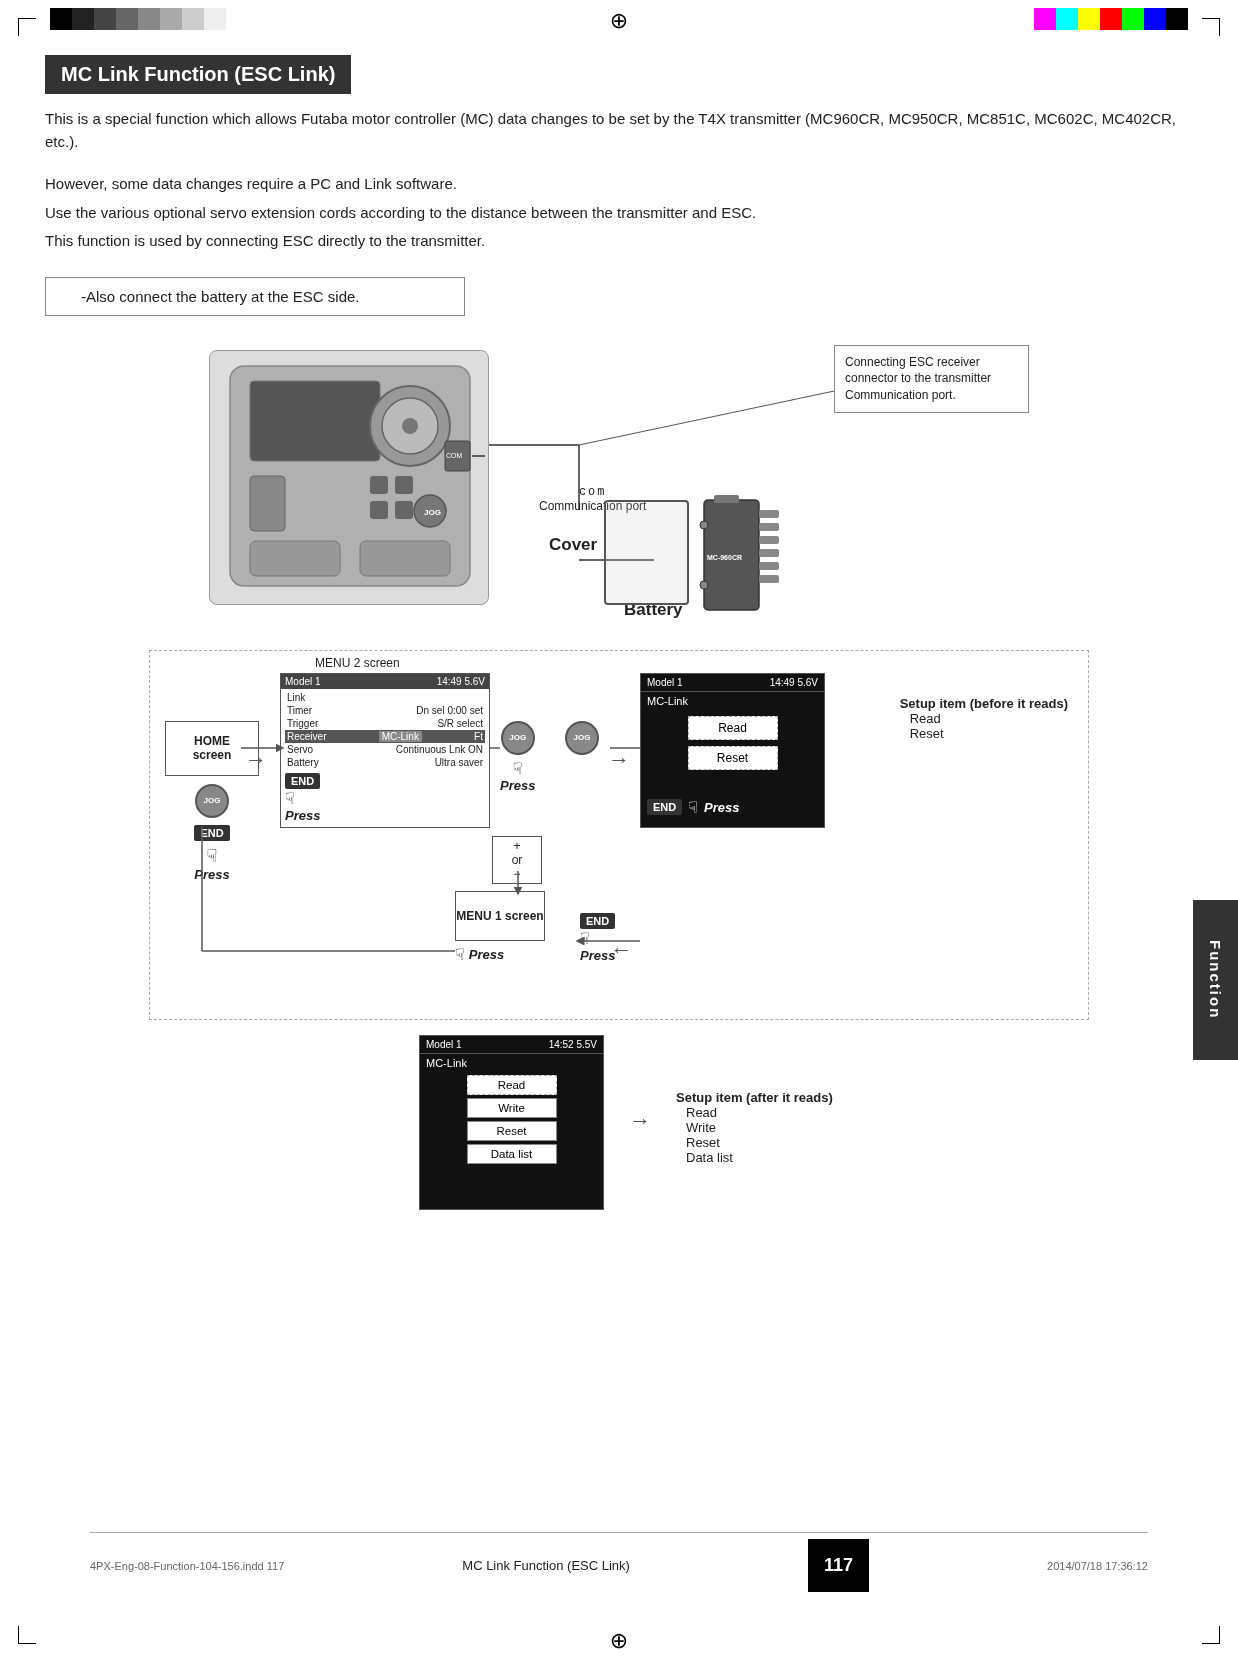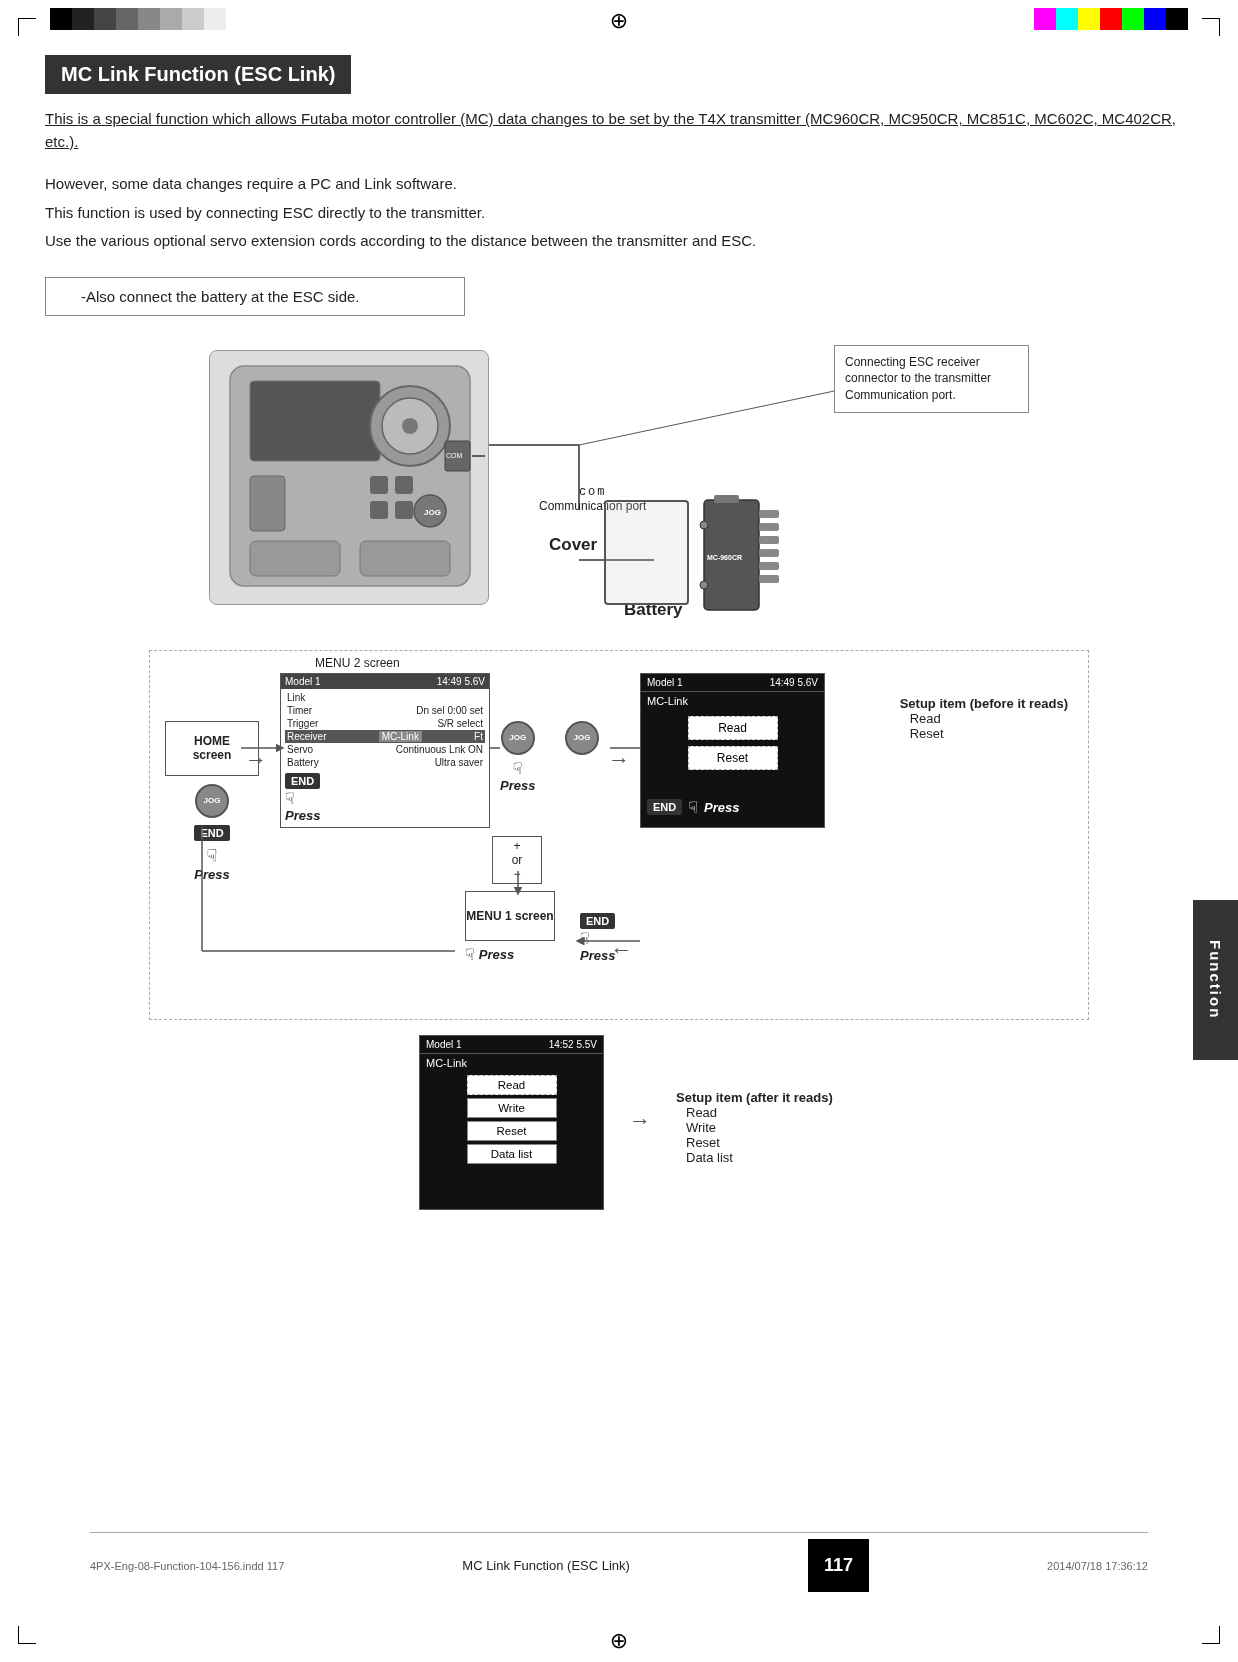--- a/index.html
+++ b/index.html
@@ -210,31 +210,31 @@
 <div style="position:absolute;right:0;top:900px;width:45px;height:160px;background:#333;display:flex;align-items:center;justify-content:center;">
   <span style="color:#fff;font-size:15px;font-weight:bold;writing-mode:vertical-rl;letter-spacing:2px;">Function</span>
 </div>
 
 <div class="main-content">
 
   
   <div class="title-bar">MC Link Function  (ESC Link)</div>
 
   
-  <div style="margin-bottom:20px;text-decoration:underline;">
+  <div style="margin-bottom:20px;">
     <p class="body-text">This is a special function which allows Futaba motor controller (MC) data changes to be set by the T4X transmitter (MC960CR, MC950CR, MC851C, MC602C, MC402CR, etc.).</p>
   </div>
   <div style="margin-bottom:4px;">
     <p class="body-text">However, some data changes require a PC and Link software.</p>
   </div>
   <div style="margin-bottom:4px;">
+    <p class="body-text">Use the various optional servo extension cords according to the distance between the transmitter and ESC.</p>
+  </div>
+  <div style="margin-bottom:4px;">
     <p class="body-text">This function is used by connecting ESC directly to the transmitter.</p>
-  </div>
-  <div style="margin-bottom:4px;">
-    <p class="body-text">Use the various optional servo extension cords according to the distance between the transmitter and ESC.</p>
   </div>
 
   
   <div class="note-box">
     <span>-Also connect the battery at the ESC side.</span>
   </div>
 
   
   <div style="position:relative;width:820px;height:300px;margin:0 auto 10px auto;">
 
@@ -427,21 +427,21 @@
         <div style="font-size:13px;margin-left:10px;">Read</div>
         <div style="font-size:13px;margin-left:10px;">Reset</div>
       </div>
 
       <div style="position:absolute;left:342px;top:185px;font-size:12px;text-align:center;border:1px solid #555;padding:2px 6px;background:#fff;width:50px;">
         <div>+</div>
         <div>or</div>
         <div>−</div>
       </div>
 
-      <div style="position:absolute;left:315px;top:240px;">
+      <div style="position:absolute;left:305px;top:240px;">
         <div style="border:1.5px solid #555;width:90px;height:50px;display:flex;align-items:center;justify-content:center;flex-direction:column;font-size:12px;font-weight:bold;text-align:center;background:#fff;">
           <div>MENU 1 screen</div>
         </div>
 
         <div style="display:flex;align-items:center;margin-top:4px;">
           <div style="font-size:16px;">☟</div>
           <div class="press-label" style="margin-left:4px;">Press</div>
         </div>
       </div>
 

